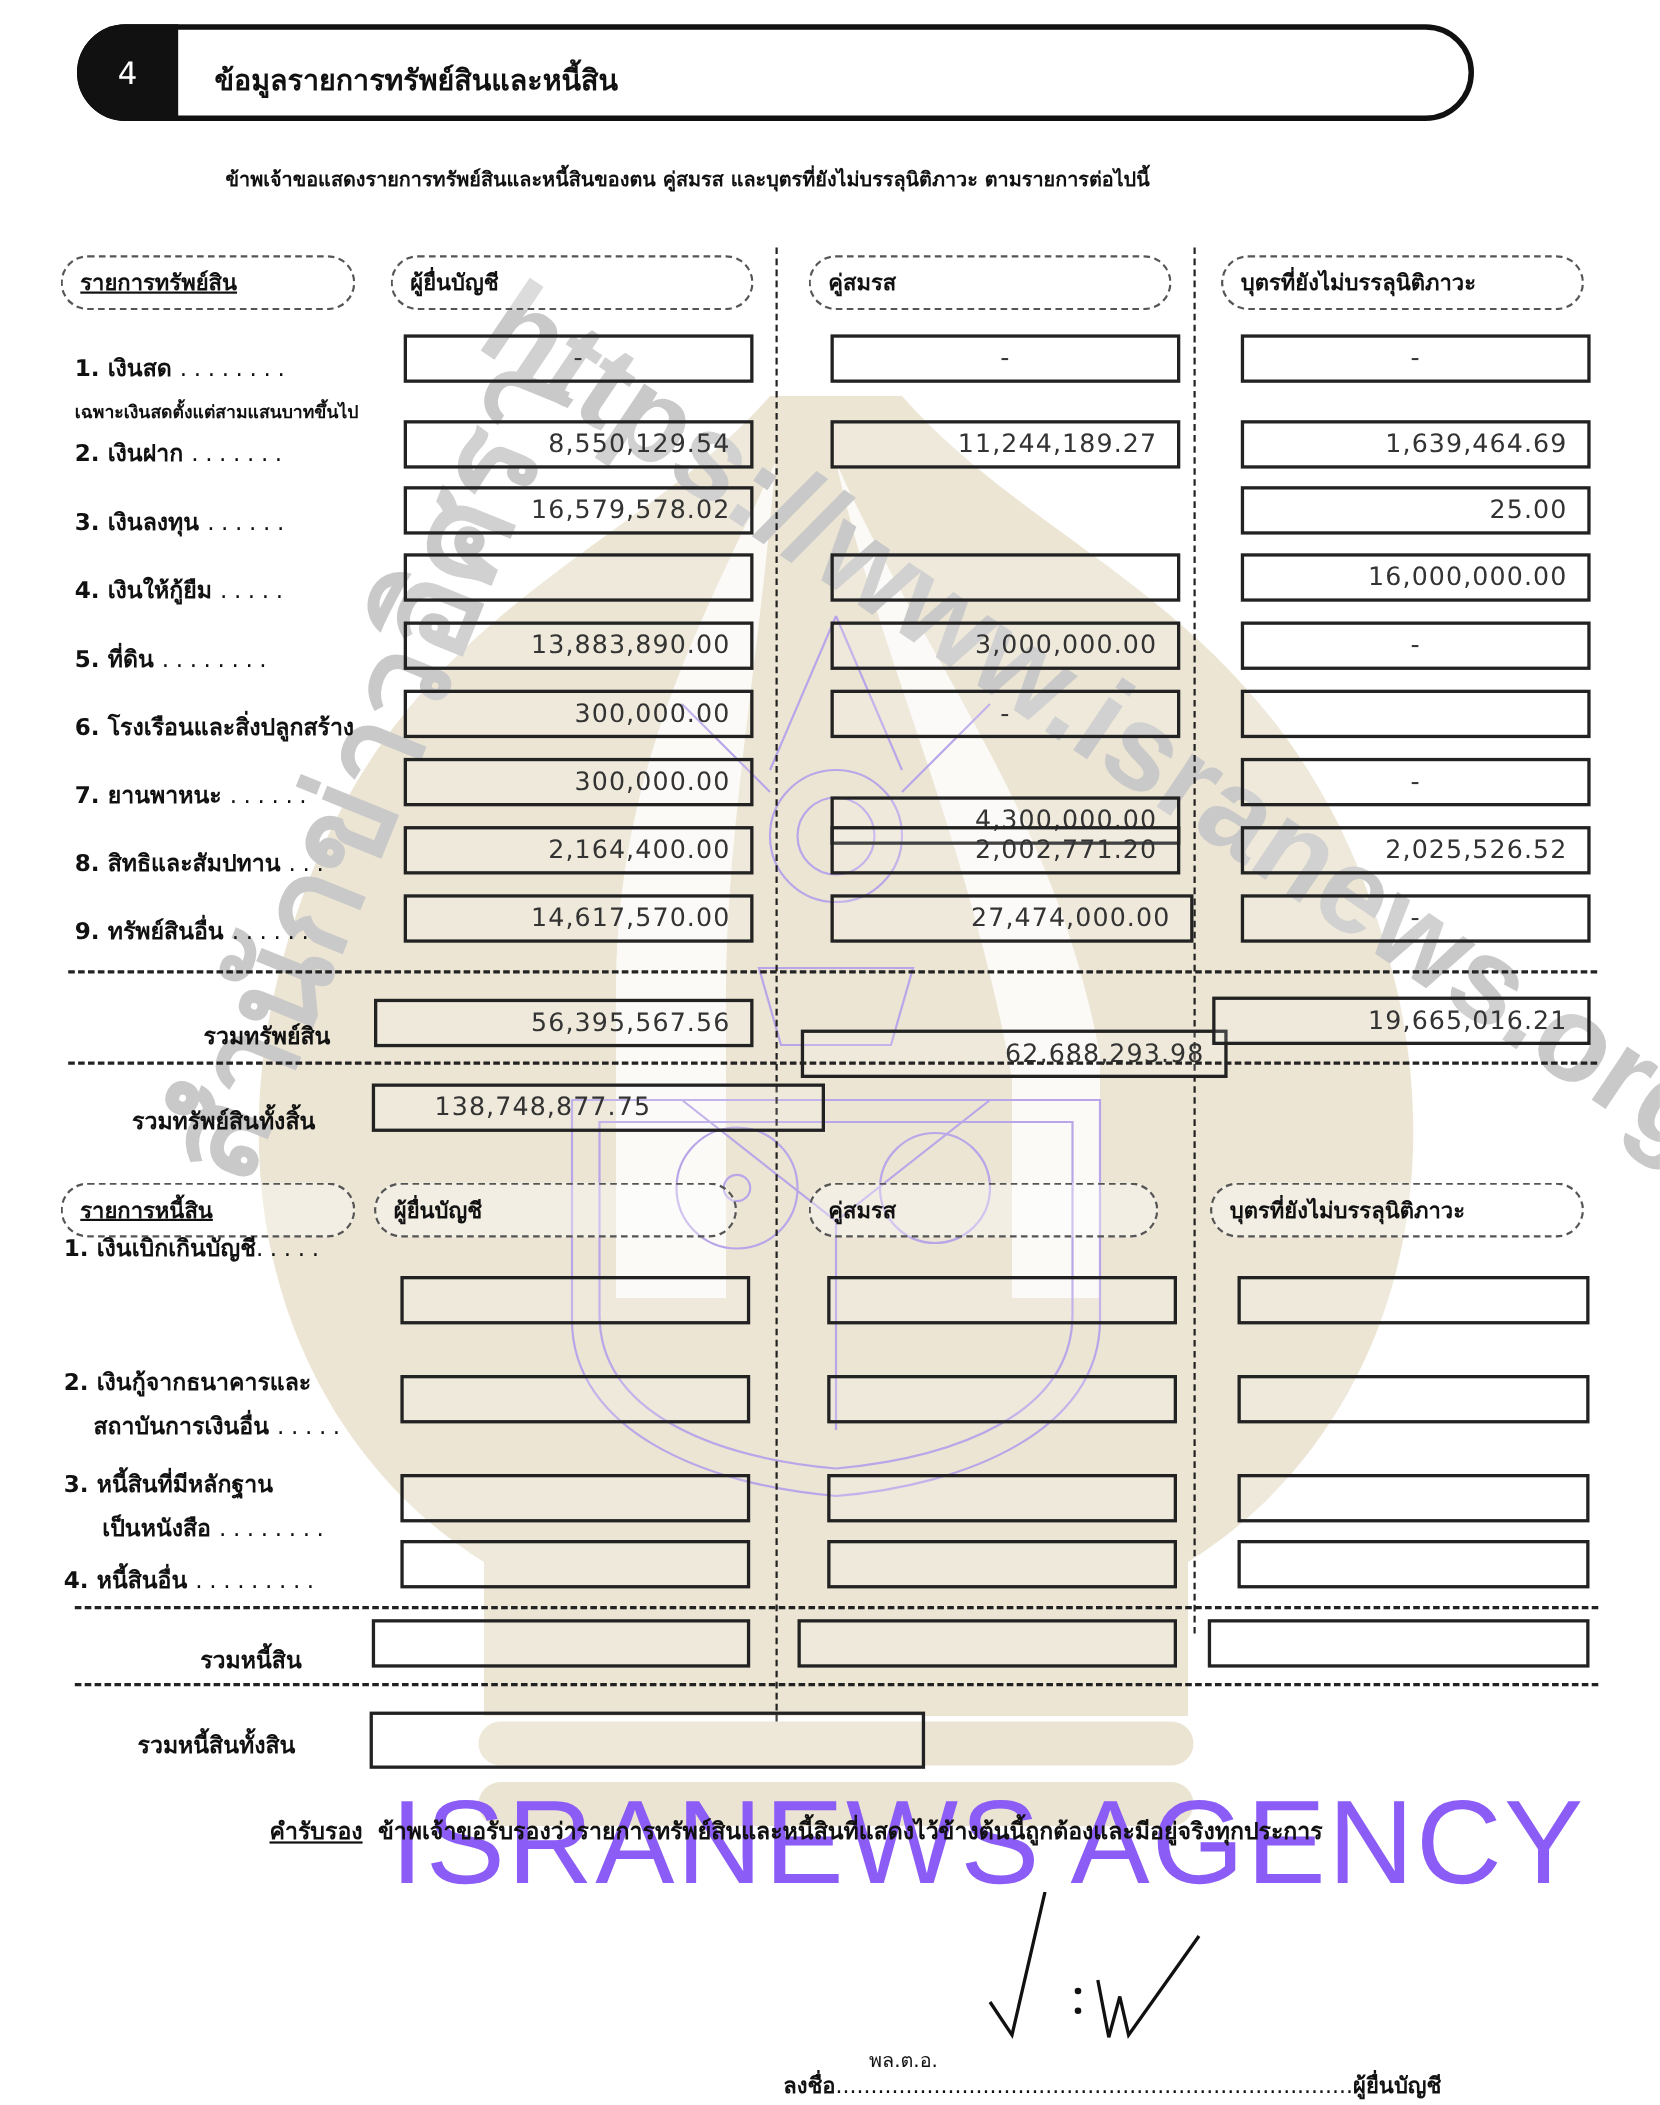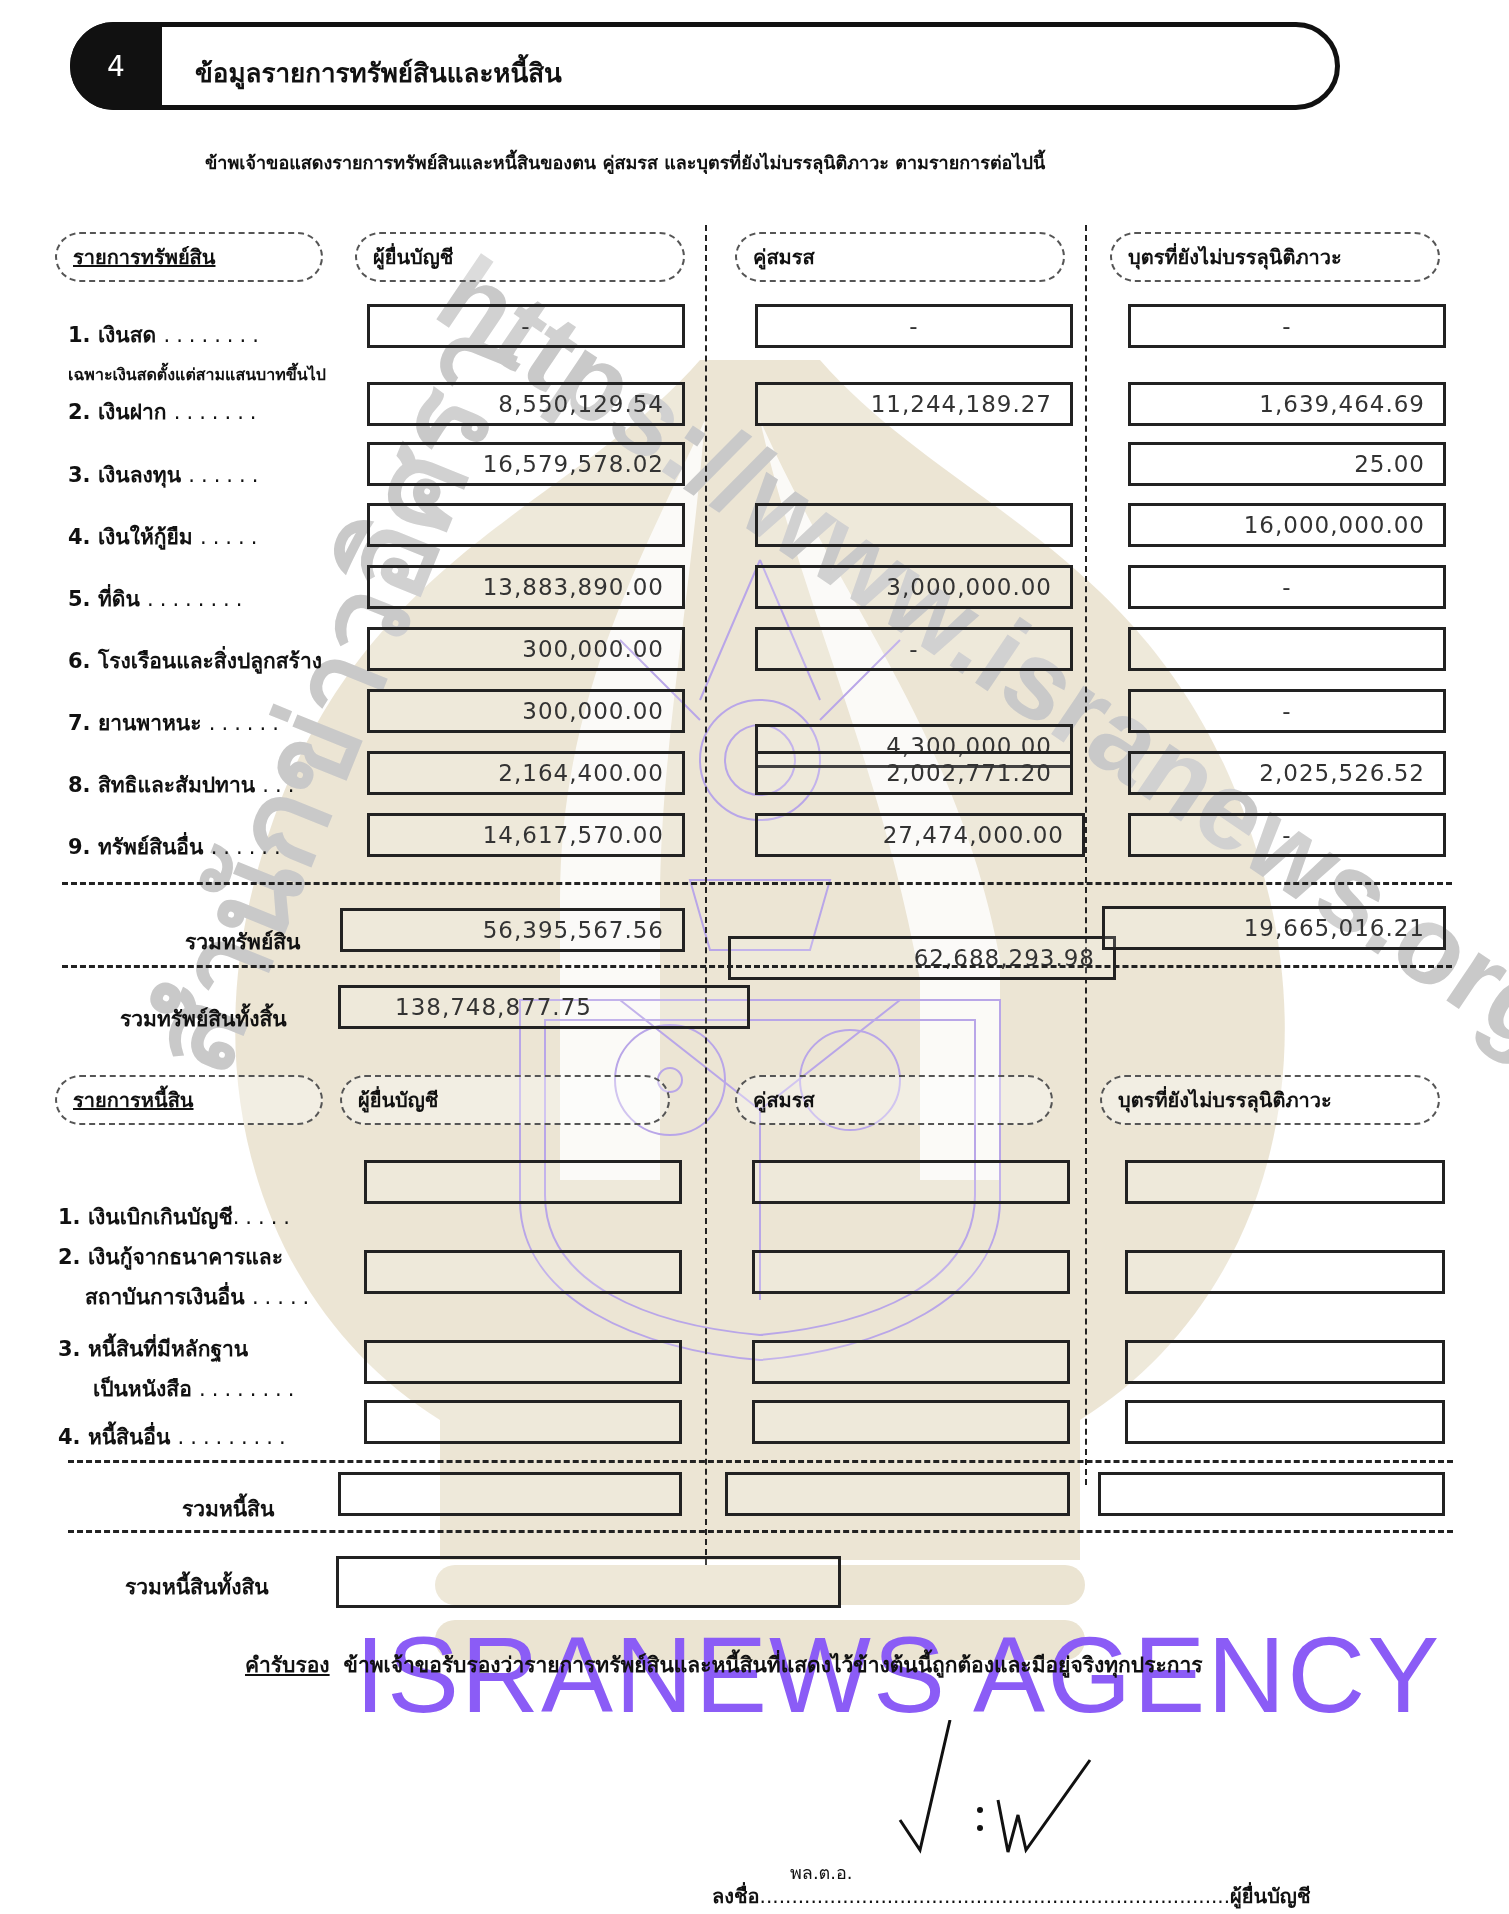--- a/index.html
+++ b/index.html
@@ -155,21 +155,21 @@
   <div class="hrule" style="left:62px;top:965px;width:1390px;"></div>
 
   <div class="lbl" style="left:120px;top:1002px;">รวมทรัพย์สินทั้งสิ้น</div>
   <div class="box" style="left:338px;top:985px;width:412px;justify-content:flex-start;padding-left:54px;">138,748,877.75</div>
 
   <div class="pill dark" style="left:55px;top:1075px;width:268px;">รายการหนี้สิน</div>
   <div class="pill" style="left:340px;top:1075px;width:330px;">ผู้ยื่นบัญชี</div>
   <div class="pill" style="left:735px;top:1075px;width:318px;">คู่สมรส</div>
   <div class="pill" style="left:1100px;top:1075px;width:340px;">บุตรที่ยังไม่บรรลุนิติภาวะ</div>
 
-  <div class="lbl" style="left:58px;top:1200px;"><span>1. เงินเบิกเกินบัญชี</span><span class="dots">.....</span></div>
+  <div class="lbl" style="left:58px;top:1118px;"><span>1. เงินเบิกเกินบัญชี</span><span class="dots">.....</span></div>
   <div class="box" style="left:364px;top:1160px;width:318px;"></div>
   <div class="box" style="left:752px;top:1160px;width:318px;"></div>
   <div class="box" style="left:1125px;top:1160px;width:320px;"></div>
 
   <div class="lbl" style="left:58px;top:1240px;"><span>2. เงินกู้จากธนาคารและ</span></div>
   <div class="lbl" style="left:85px;top:1280px;"><span>สถาบันการเงินอื่น</span> <span class="dots">.....</span></div>
   <div class="box" style="left:364px;top:1250px;width:318px;"></div>
   <div class="box" style="left:752px;top:1250px;width:318px;"></div>
   <div class="box" style="left:1125px;top:1250px;width:320px;"></div>
 

